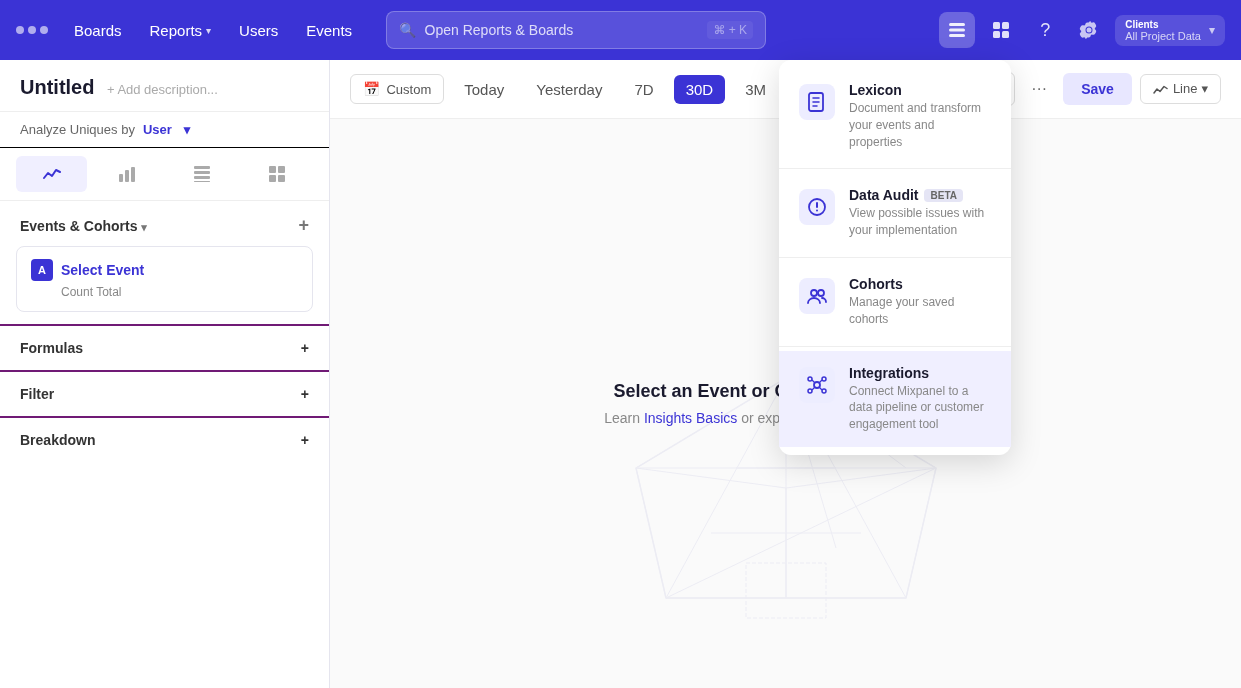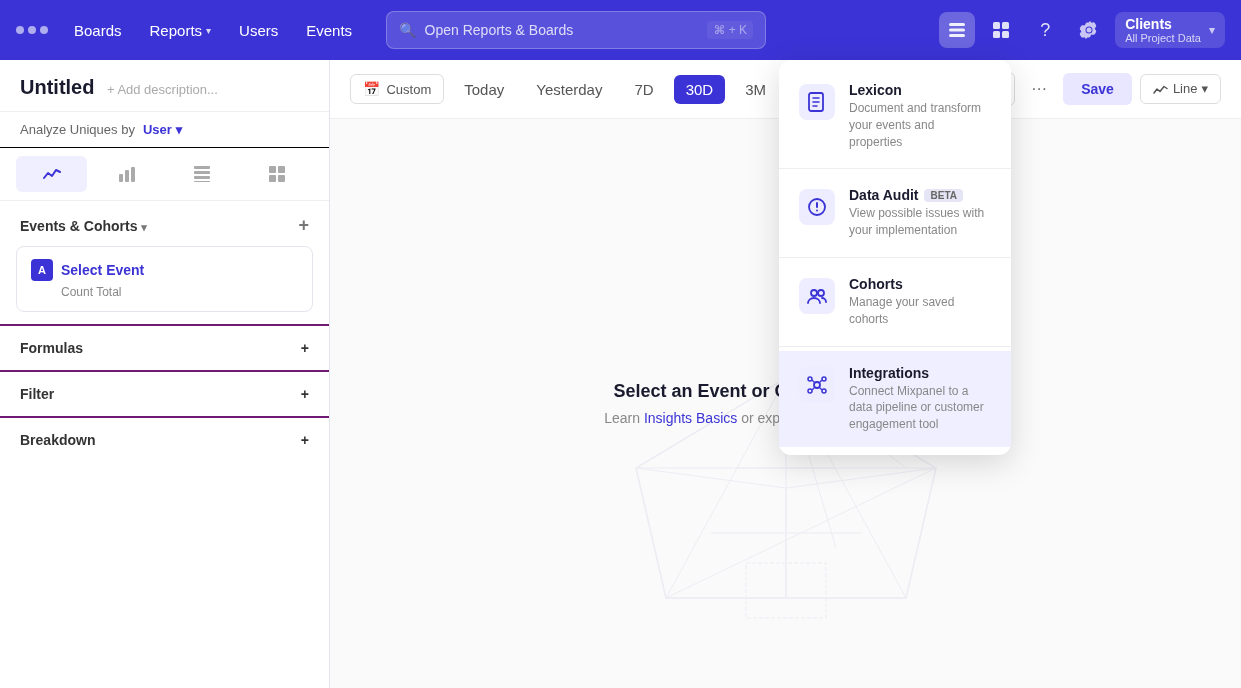--- a/index.html
+++ b/index.html
@@ -30,21 +30,21 @@
     .nav-right { display: flex; align-items: center; gap: 8px; margin-left: auto; }
     .nav-icon-btn {
       width: 36px; height: 36px; border-radius: 8px; display: flex; align-items: center;
       justify-content: center; color: rgba(255,255,255,0.85); cursor: pointer; font-size: 18px;
     }
     .nav-icon-btn.active { background: rgba(255,255,255,0.25); }
     .client-badge {
       display: flex; align-items: center; gap: 8px; background: rgba(255,255,255,0.15);
       border-radius: 8px; padding: 4px 10px; cursor: pointer; color: #fff;
     }
-    .client-badge .client-name { font-size: 14px; font-weight: 600; }
+    .client-badge .client-name { font-size: 10px; font-weight: 600; }
     .client-badge .project-name { font-size: 11px; opacity: 0.75; }
     .client-badge .chevron { opacity: 0.7; font-size: 12px; }
 
     
     .main-layout { display: flex; height: calc(688px - 60px); }
 
     
     .sidebar {
       width: 330px; background: #fff; border-right: 1px solid #e5e5ee;
       display: flex; flex-direction: column; overflow-y: auto;
@@ -55,21 +55,21 @@
     }
     .doc-title { font-size: 20px; font-weight: 700; color: #1a1a2e; display: inline; }
     .add-desc { font-size: 13px; color: #aaa; margin-left: 8px; cursor: pointer; }
 
     .analyze-bar {
       display: flex; align-items: center; padding: 10px 20px; gap: 8px;
       font-size: 13px; color: #555; border-bottom: 1px solid #000000;
     }
     .analyze-label { color: #666; }
     .user-select {
-      display: flex; align-items: center; gap: 4px; font-weight: 600;
+      display: flex; align-items: center; gap: 12px; font-weight: 600;
       color: #3b33d5; cursor: pointer;
     }
 
     .chart-types {
       display: flex; padding: 8px 16px; gap: 4px; border-bottom: 1px solid #eee;
     }
     .chart-type-btn {
       flex: 1; height: 36px; display: flex; align-items: center; justify-content: center;
       border-radius: 6px; cursor: pointer; color: #777; font-size: 16px;
     }

